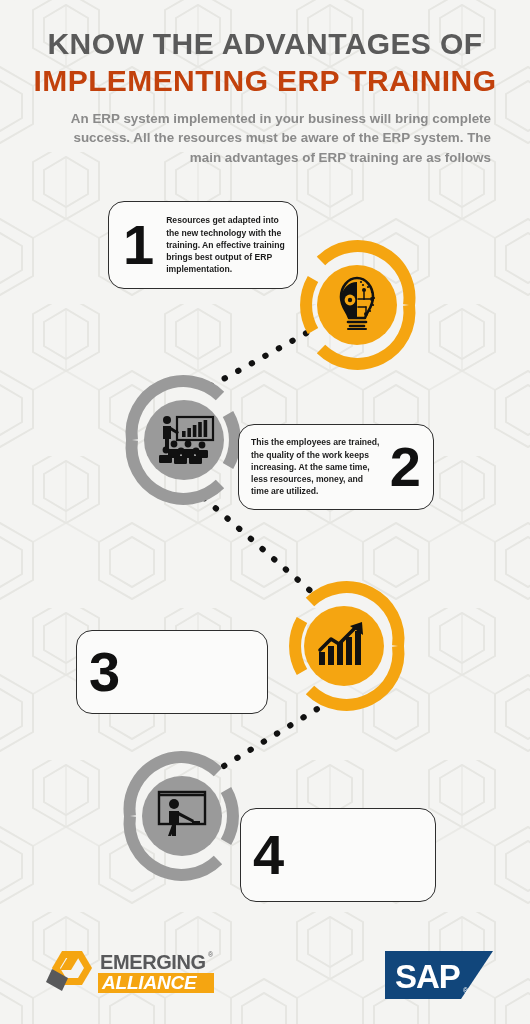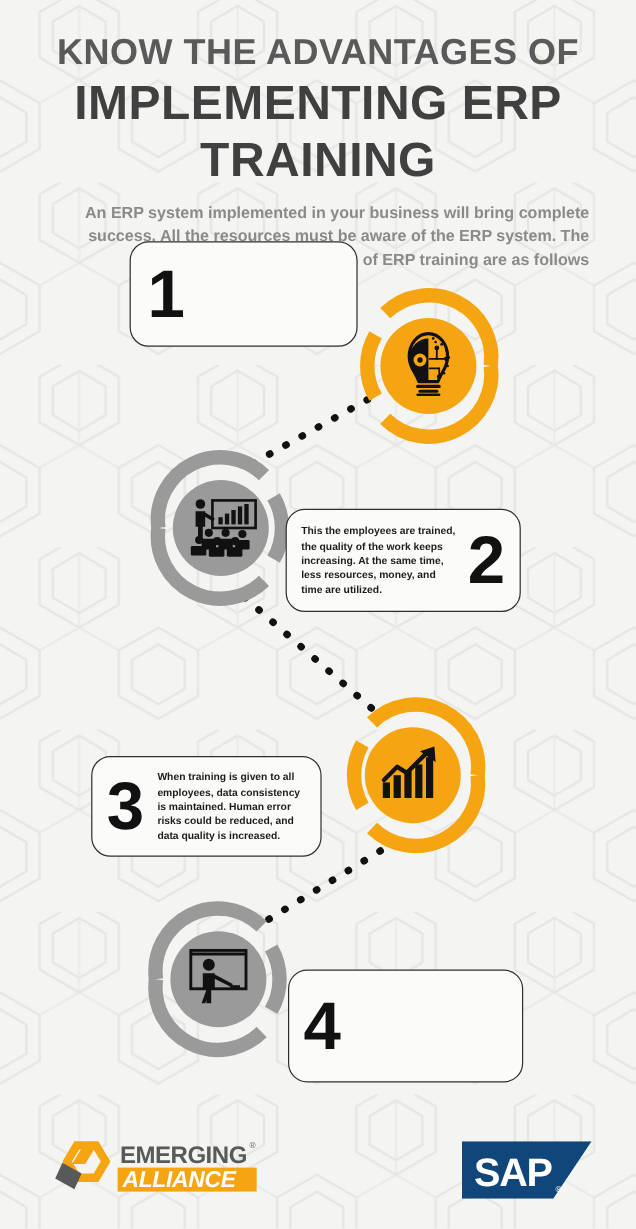--- a/index.html
+++ b/index.html
@@ -39,24 +39,24 @@
   }
   .title-line1 {
     font-size: 30px;
     font-weight: bold;
     letter-spacing: 0.4px;
     color: #5a5a5a;
     line-height: 1.18;
     margin: 0;
   }
   .title-line2 {
-    font-size: 40px;
+    font-size: 30px;
     font-weight: bold;
     letter-spacing: 0.4px;
-    color: #404040;
+    color: #c2410c;
     line-height: 1.18;
     margin: 2px 0 0 0;
   }
   .subtitle {
     margin: 10px auto 0 auto;
     width: 452px;
     font-size: 13.4px;
     font-weight: bold;
     line-height: 1.45;
     color: #8a8a8a;
@@ -300,30 +300,30 @@
         <path d="M -13 -3 L -3 -3 L -3 11 L -6 11 L -6 22 L -10 22 L -10 11 L -13 11 Z"></path>
         <path d="M -10 11 L -14 22 L -11 22 L -7 13 Z"></path>
         <path d="M -3 -2 L 12 6 L 10.6 8.6 L -4.4 1 Z"></path>
         <rect x="10" y="7" width="8" height="2.6"></rect>
       </g>
     </svg>
   </div>
 
   <div class="callout" id="callout-1">
     <div class="num">1</div>
+    <div class="body">Resources get adapted into the new technology with the training. An effective training brings best output of ERP implementation.</div>
   </div>
 
   <div class="callout" id="callout-2">
     <div class="num">2</div>
     <div class="body">This the employees are trained, the quality of the work keeps increasing. At the same time, less resources, money, and time are utilized.</div>
   </div>
 
   <div class="callout" id="callout-3">
     <div class="num">3</div>
-    <div class="body">When training is given to all employees, data consistency is maintained. Human error risks could be reduced, and data quality is increased.</div>
   </div>
 
   <div class="callout" id="callout-4">
     <div class="num">4</div>
   </div>
 
   <svg id="logo-emerging" viewBox="0 0 172 52" aria-hidden="true">
 
     <g>
       <path d="M20 4 L40 4 L50 21 L40 38 L20 38 L10 21 Z" fill="#f5a511"></path>

